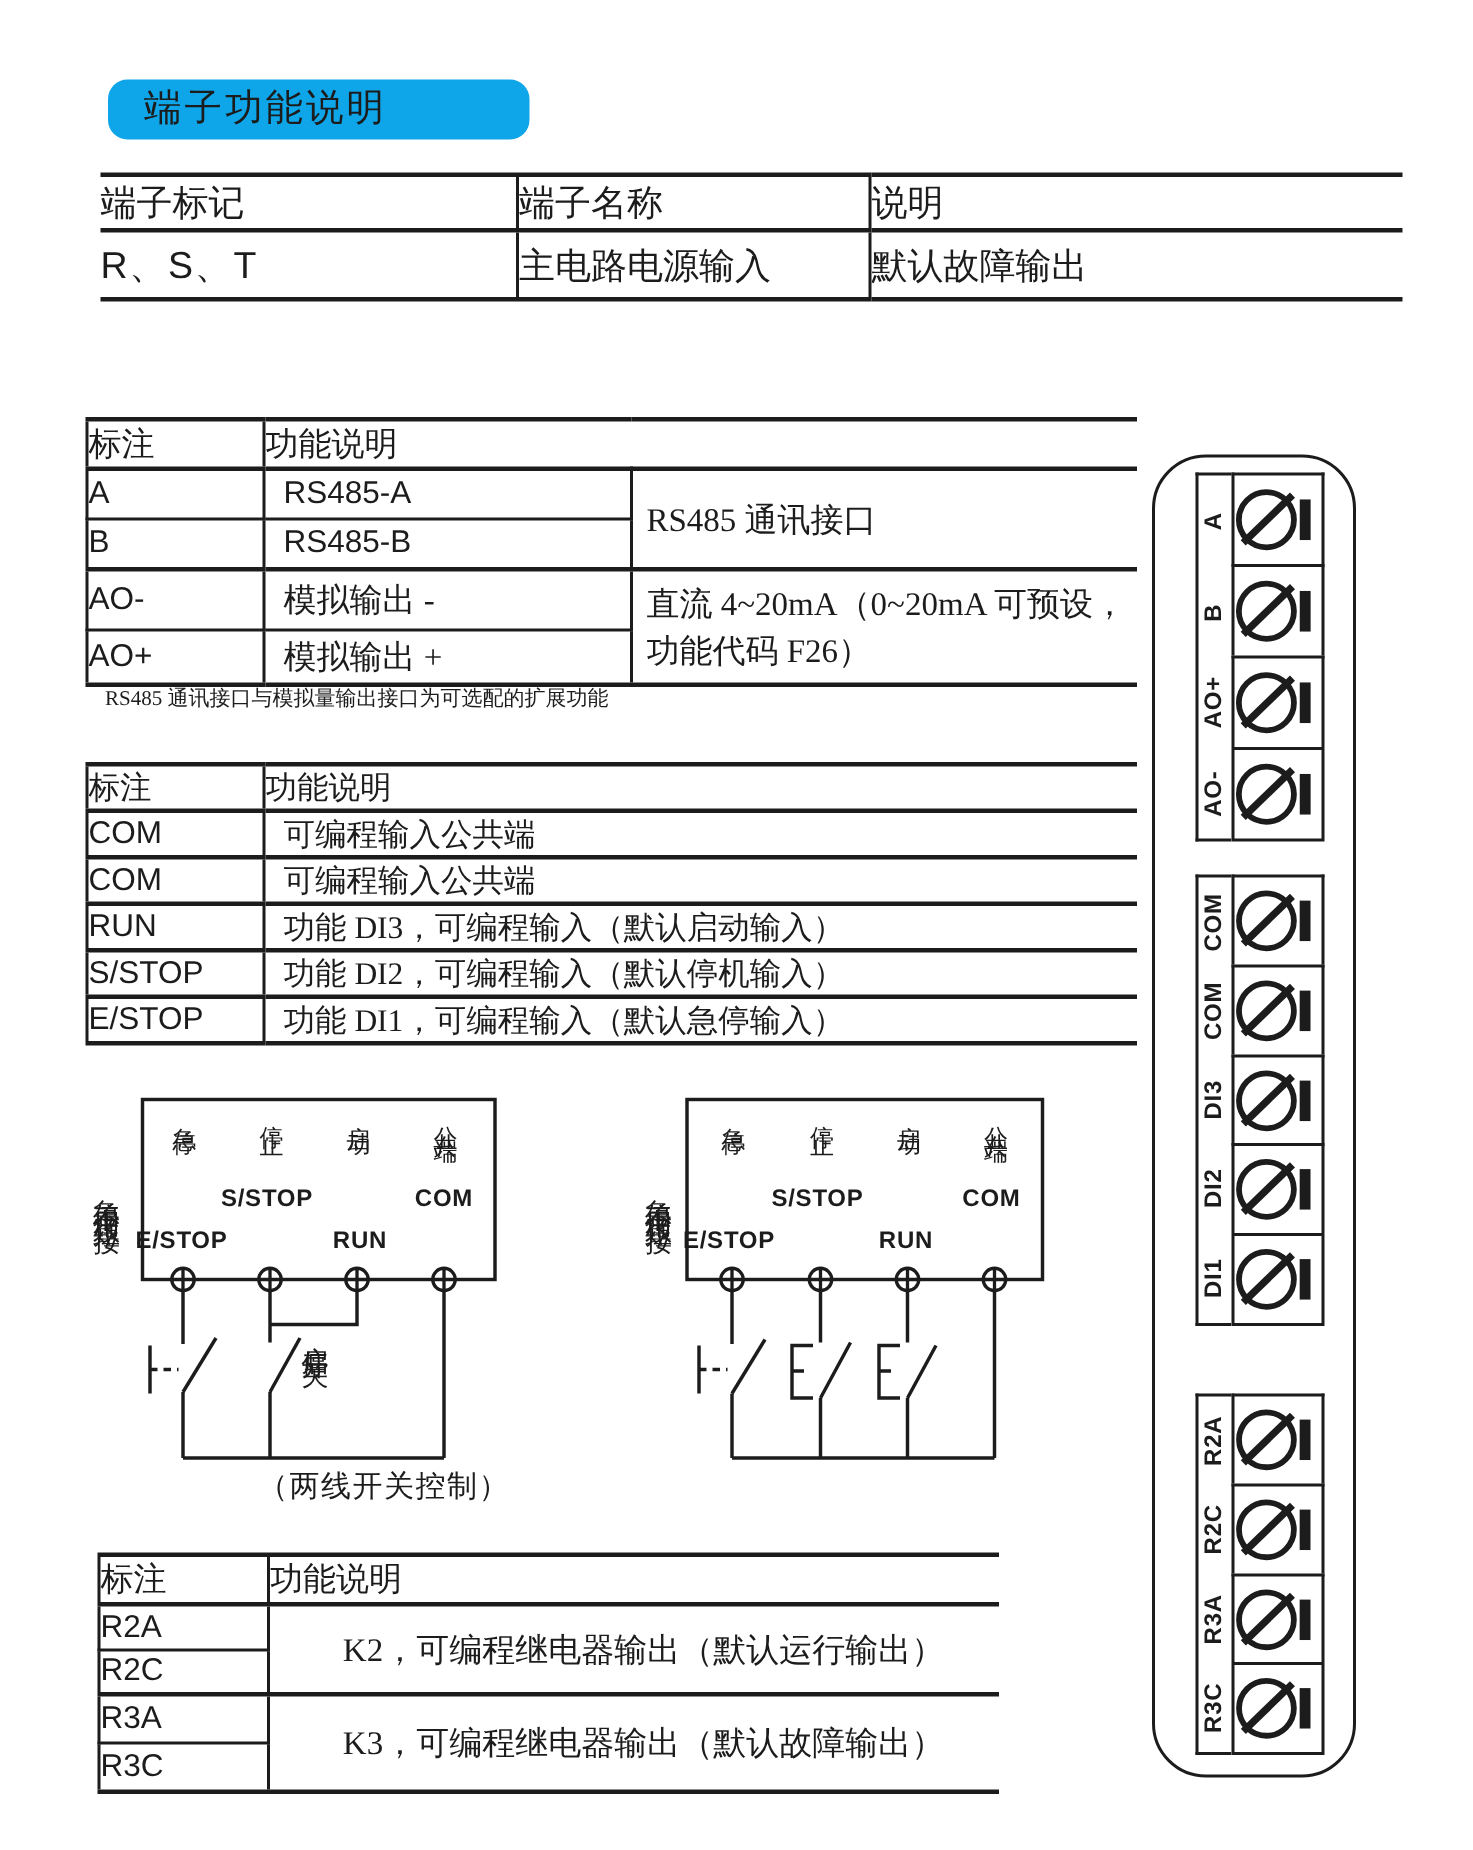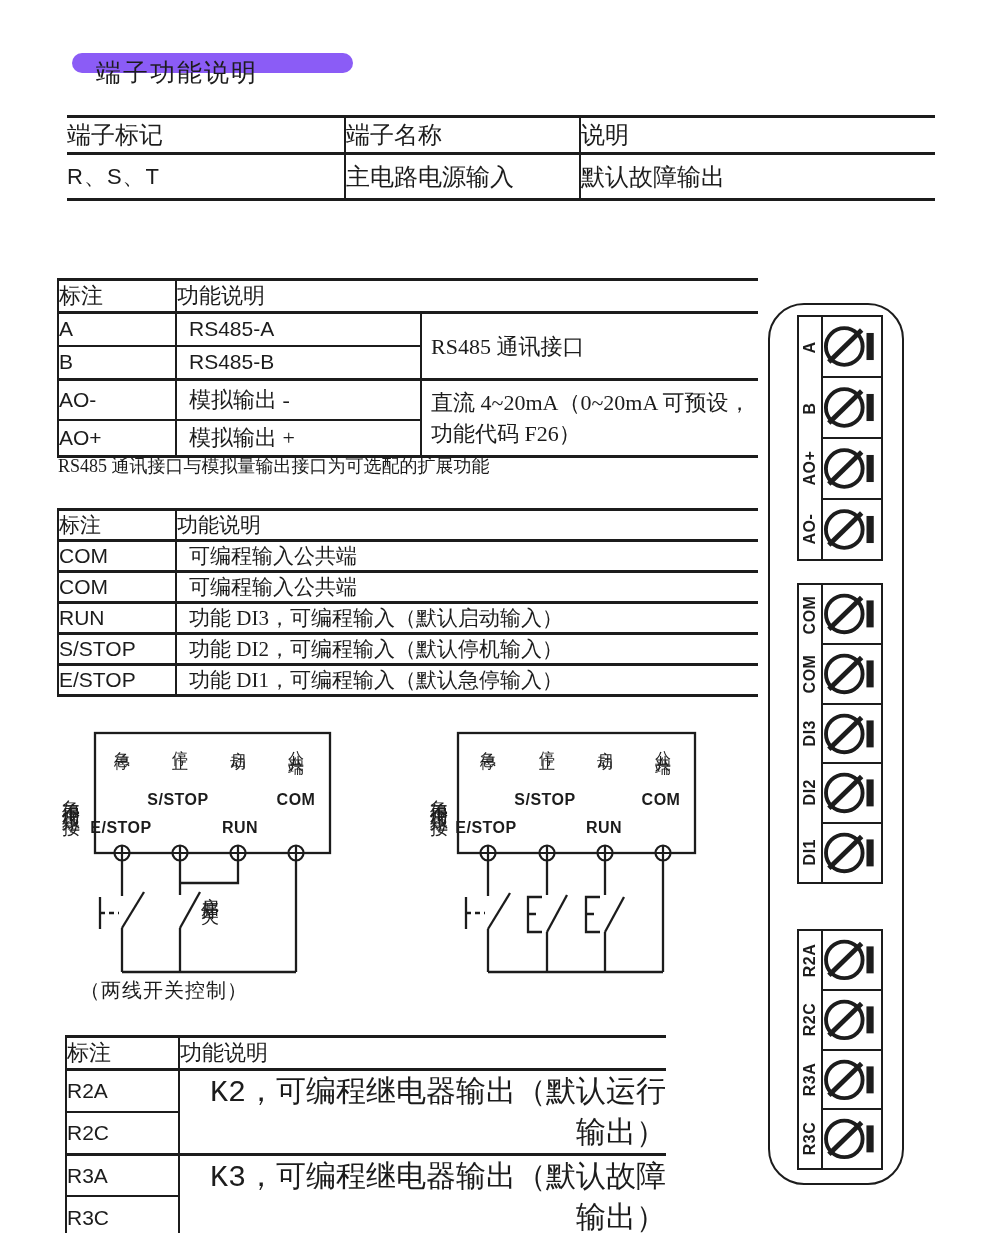--- a/index.html
+++ b/index.html
@@ -2,59 +2,59 @@
 <html><head>
 <meta charset="utf-8">
 <style>
   :root{ --ink:#1c1c1c; }
   html,body{margin:0;padding:0;background:#fff;}
   .canvas{position:relative;width:982px;height:1233px;background:#fff;overflow:hidden;
           font-family:"Liberation Serif","DejaVu Serif",serif;color:var(--ink);}
   .sans{font-family:"Liberation Sans","DejaVu Sans",sans-serif;}
 
   
-  .pill{position:absolute;left:72px;top:53px;width:281px;height:20px;background:#8b5cf6;
+  .pill{position:absolute;left:72px;top:53px;width:281px;height:40px;background:#0ea5e9;
         border-radius:13px;font-size:25px;line-height:39px;padding-left:24px;box-sizing:border-box;
         letter-spacing:2px;}
 
   
   table{border-collapse:collapse;table-layout:fixed;position:absolute;}
   td,th{padding:0;font-weight:normal;vertical-align:middle;overflow:hidden;}
   .bb3{border-bottom:3px solid var(--ink);} .bb2{border-bottom:2px solid var(--ink);}
   .bt3{border-top:3px solid var(--ink);}
   .bl2{border-left:2px solid var(--ink);} .br2{border-right:2px solid var(--ink);}
   .ctr{text-align:left;}
 
   .t1{left:67px;top:115px;width:868px;font-size:24px;}
-  .t1 .lat{font-size:22px;letter-spacing:1px;}
+  .t1 .lat{font-size:25px;letter-spacing:1px;}
   .t2{left:57px;top:278px;width:700px;font-size:22px;}
   .t2 .lat{font-size:21px;}
   .t2 .fn{text-align:left;padding-left:12px;}
   .t2 .merged{text-align:left;padding-left:9px;font-size:22px;line-height:31px;}
-  .notes{position:absolute;left:58px;top:454px;width:680px;font-size:18px;line-height:25px;}
+  .notes{position:absolute;left:70px;top:454px;width:680px;font-size:14px;line-height:25px;}
   .t3{left:57px;top:508px;width:700px;font-size:21px;}
   .t3 .lat{font-size:21px;}
   .t3 .fn{text-align:left;padding-left:12px;}
   .t4{left:65px;top:1035px;width:600px;font-size:22px;}
   .t4 .lat{font-size:21px;}
-  .t4 .merged{text-align:right;padding-left:12px;font-size:30px;font-family:Liberation Mono, monospace;}
+  .t4 .merged{text-align:center;padding-left:12px;font-size:22px;}
 
   
   .diag{position:absolute;width:340px;height:290px;}
   .dL{left:60px;top:725px;} .dR{left:420px;top:725px;}
   .dsvg{position:absolute;left:0;top:0;}
   .vcol{position:absolute;writing-mode:vertical-rl;text-orientation:upright;
         font-size:16px;letter-spacing:4px;line-height:18px;}
   .vside{position:absolute;writing-mode:vertical-rl;text-orientation:upright;
         font-size:18px;letter-spacing:3px;line-height:21px;}
   .vswitch{position:absolute;writing-mode:vertical-rl;text-orientation:upright;
         font-size:18px;letter-spacing:3px;line-height:20px;}
   .dlab{position:absolute;font-family:"Liberation Sans","DejaVu Sans",sans-serif;
         font-size:16px;font-weight:700;text-align:center;letter-spacing:0.5px;}
-  .cap{position:absolute;font-size:20px;text-align:left;letter-spacing:1px;}
+  .cap{position:absolute;font-size:20px;text-align:right;letter-spacing:1px;}
 
   
   .tblock{position:absolute;left:768px;top:303px;width:136px;height:882px;
           border:2.5px solid var(--ink);border-radius:36px;box-sizing:border-box;}
   .tgroup{position:absolute;left:27px;display:flex;}
   .g1{top:10px;height:246px;} .g2{top:278px;height:301px;} .g3{top:624px;height:241px;}
   .tstrip{width:24px;border:2.5px solid var(--ink);border-right:none;box-sizing:border-box;
           display:flex;flex-direction:column;}
   .tlab{flex:1;writing-mode:vertical-rl;transform:rotate(180deg);display:flex;align-items:center;
         justify-content:center;font-family:"Liberation Sans","DejaVu Sans",sans-serif;

